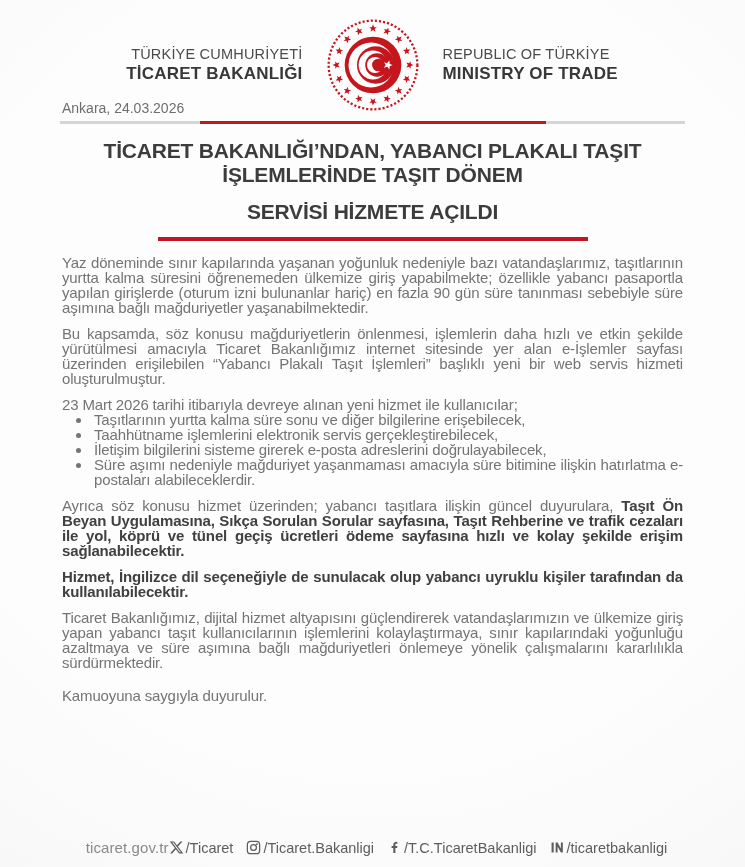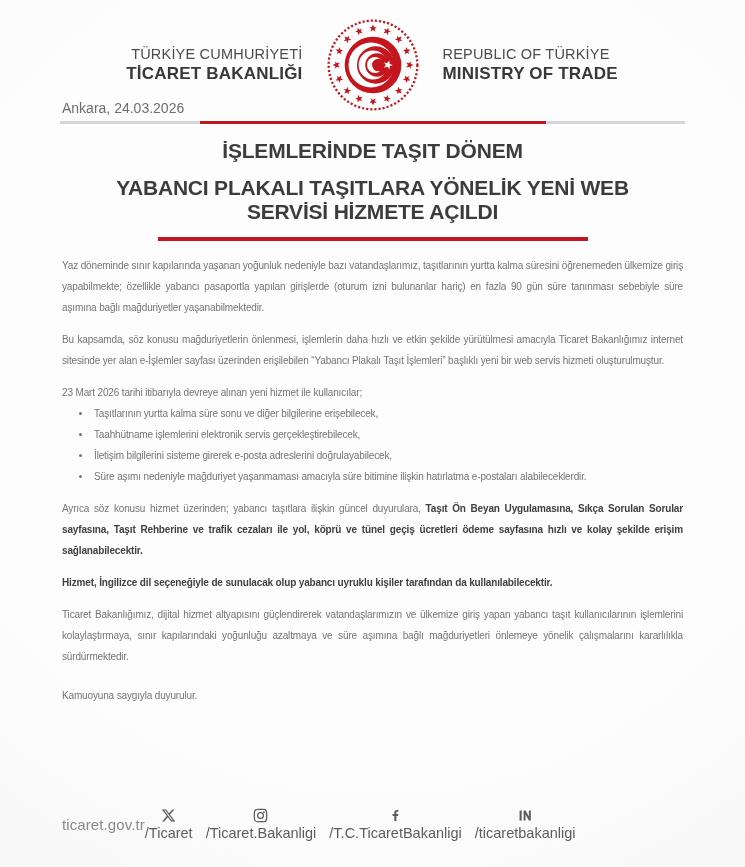--- a/index.html
+++ b/index.html
@@ -36,38 +36,38 @@
     font-size:21px; line-height:24px; letter-spacing:-0.2px;
     margin:15px 40px 0;
   }
   .subtitle { margin-top:13px; }
   .title span, .subtitle span { display:block; }
   .rule2 { width:430px; height:4px; background:#c01820; margin:13px auto 0; }
 
   
   .main {
     margin:14px 62px 0; width:621px;
-    font-size:10px; line-height:21px; letter-spacing:-0.15px;
+    font-size:15px; line-height:15px; letter-spacing:-0.15px;
     color:#747474; text-align:justify;
   }
   .main p { margin-bottom:11px; }
   .main .intro { margin-bottom:0; }
   .bold-text { font-weight:700; color:#404040; }
   ul.feature-list { list-style:disc; margin:0 0 11px 0; padding-left:30px; }
   ul.feature-list li { padding-left:2px; }
   .closing { margin-top:18px; }
 
   
   .footer {
-    position:absolute; left:62px; right:54px; bottom:26px;
-    display:flex; justify-content:flex-start; align-items:center;
+    position:absolute; left:62px; right:54px; bottom:11px;
+    display:flex; justify-content:center; align-items:center;
   }
   .site-url { font-size:15px; color:#8a8a8a; letter-spacing:.1px; }
   .socials { display:flex; gap:13px; align-items:center; }
-  .social-item { display:flex; align-items:center; gap:2px; font-size:14.5px; color:#5d5d5d;flex-direction:column; }
+  .social-item { display:flex; align-items:center; gap:2px; font-size:14.5px; color:#5d5d5d; }
   .social-item svg { width:15px; height:15px; fill:#5d5d5d; display:block; }
   .ig-stroke { fill:none; stroke:#5d5d5d; stroke-width:2; }
 </style>
 </head>
 <body>
 
 <div class="page">
 
   <div class="header">
     <div class="header-left">
@@ -114,24 +114,24 @@
     </div>
   </div>
 
   <div class="dateline">Ankara, 24.03.2026</div>
 
   <div class="rule1">
     <div class="rule1-red"></div>
   </div>
 
   <h1 class="title">
+    <span>TİCARET BAKANLIĞI’NDAN, YABANCI PLAKALI TAŞIT</span>
     <span>İŞLEMLERİNDE TAŞIT DÖNEM</span>
   </h1>
   <h2 class="subtitle">
-    <span>YABANCI PLAKALI TAŞITLARA YÖNELİK YENİ WEB</span>
     <span>SERVİSİ HİZMETE AÇILDI</span>
   </h2>
   <div class="rule2"></div>
 
   <div class="main">
     <p>Yaz döneminde sınır kapılarında yaşanan yoğunluk nedeniyle bazı vatandaşlarımız, taşıtlarının yurtta kalma süresini öğrenemeden ülkemize giriş yapabilmekte; özellikle yabancı pasaportla yapılan girişlerde (oturum izni bulunanlar hariç) en fazla 90 gün süre tanınması sebebiyle süre aşımına bağlı mağduriyetler yaşanabilmektedir.</p>
     <p>Bu kapsamda, söz konusu mağduriyetlerin önlenmesi, işlemlerin daha hızlı ve etkin şekilde yürütülmesi amacıyla Ticaret Bakanlığımız internet sitesinde yer alan e-İşlemler sayfası üzerinden erişilebilen “Yabancı Plakalı Taşıt İşlemleri” başlıklı yeni bir web servis hizmeti oluşturulmuştur.</p>
     <p class="intro">23 Mart 2026 tarihi itibarıyla devreye alınan yeni hizmet ile kullanıcılar;</p>
     <ul class="feature-list">
       <li>Taşıtlarının yurtta kalma süre sonu ve diğer bilgilerine erişebilecek,</li>

